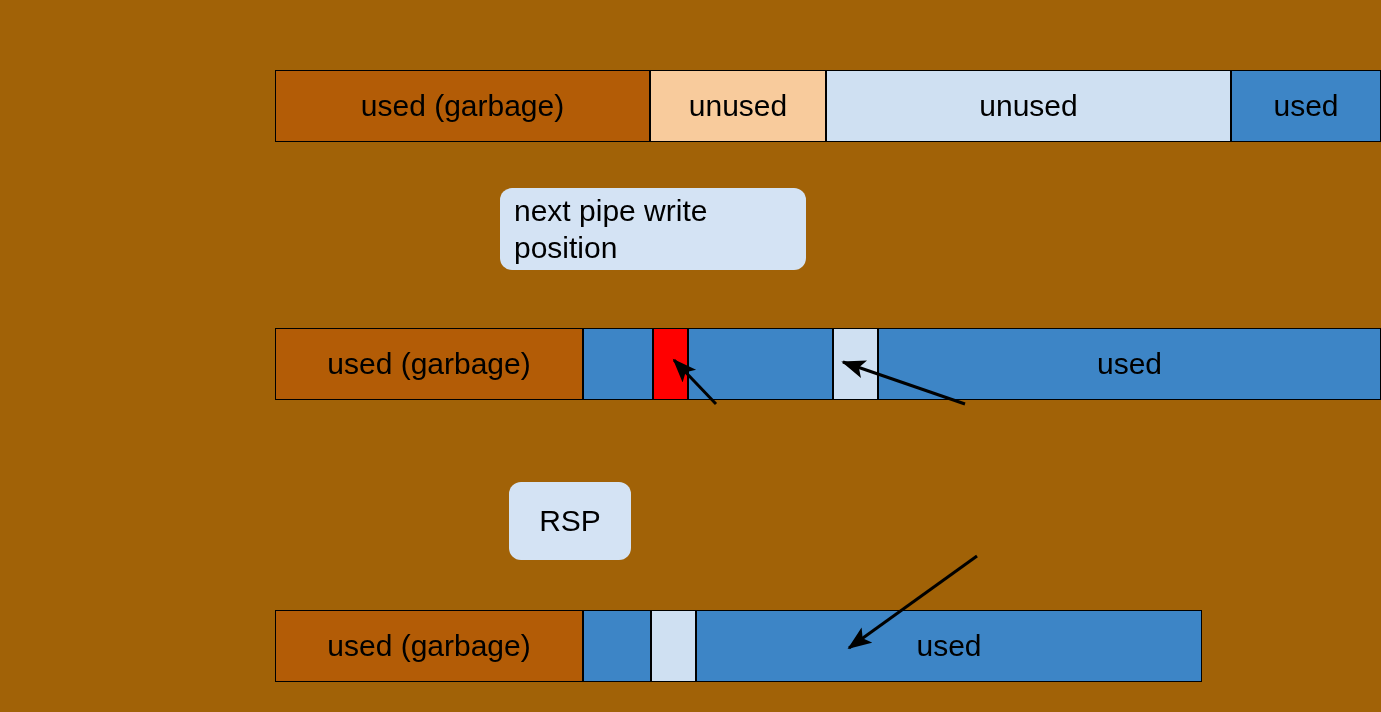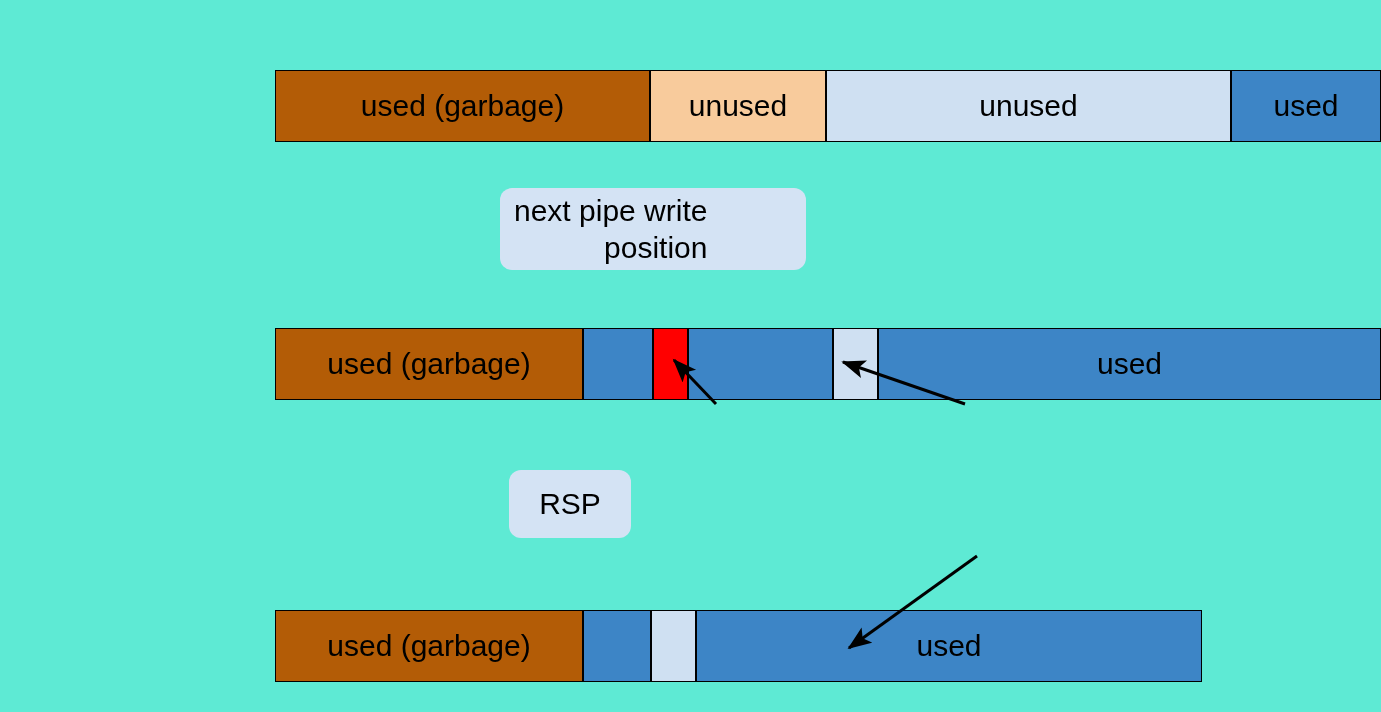--- a/index.html
+++ b/index.html
@@ -1,19 +1,19 @@
 <!DOCTYPE html>
 <html><head>
 <meta charset="utf-8">
 <style>
   html,body{margin:0;padding:0;background:#000;}
   #stage{
     position:relative;
     width:1381px;height:712px;
-    background:#5eead4;
+    background:#a16207;
     font-family:"Liberation Sans","DejaVu Sans",sans-serif;
     overflow:hidden;
   }
 
   
   .bar{position:absolute;display:flex;box-sizing:border-box;}
   .seg{
     position:relative;
     box-sizing:border-box;
     border:1px solid #000000;
@@ -34,21 +34,20 @@
     box-sizing:border-box;
     background:#d4e3f4;
     border-radius:12px;
     color:#000000;
     font-size:30px;
     line-height:1.24;
     display:flex;
     align-items:center;
     padding:6px 14px;
     white-space:pre-line;
-    text-align:right;
   }
 
   
   #arrows{position:absolute;left:0;top:0;width:1381px;height:712px;pointer-events:none;}
 </style>
 </head>
 <body>
 
 <div id="stage">
 
@@ -71,21 +70,21 @@
   <div class="bar" style="left:275px;top:610px;width:1106px;height:72px;">
     <div class="seg" style="width:308px;background:#b35c06;">used (garbage)</div>
     <div class="seg" style="width:68px;background:#3d85c6;"></div>
     <div class="seg" style="width:45px;background:#cfe0f2;"></div>
     <div class="seg" style="width:506px;background:#3d85c6;">used</div>
   </div>
 
   <div class="callout" style="left:500px;top:188px;width:306px;height:82px;">next pipe write
 position</div>
 
-  <div class="callout" style="left:509px;top:470px;width:122px;height:68px;justify-content:center;">RSP</div>
+  <div class="callout" style="left:509px;top:482px;width:122px;height:78px;justify-content:center;">RSP</div>
 
 
 
   <svg id="arrows" viewBox="0 0 1381 712" width="1381" height="712">
     <defs>
       <marker id="ah" markerWidth="9" markerHeight="9" refX="7.4" refY="3.1" orient="auto" markerUnits="strokeWidth">
         <path d="M0,0 L8,3.1 L0,6.2 L1.8,3.1 Z" fill="#000000"></path>
       </marker>
     </defs>
     <line x1="716" y1="404" x2="674" y2="360" stroke="#000000" stroke-width="3" marker-end="url(#ah)"></line>

